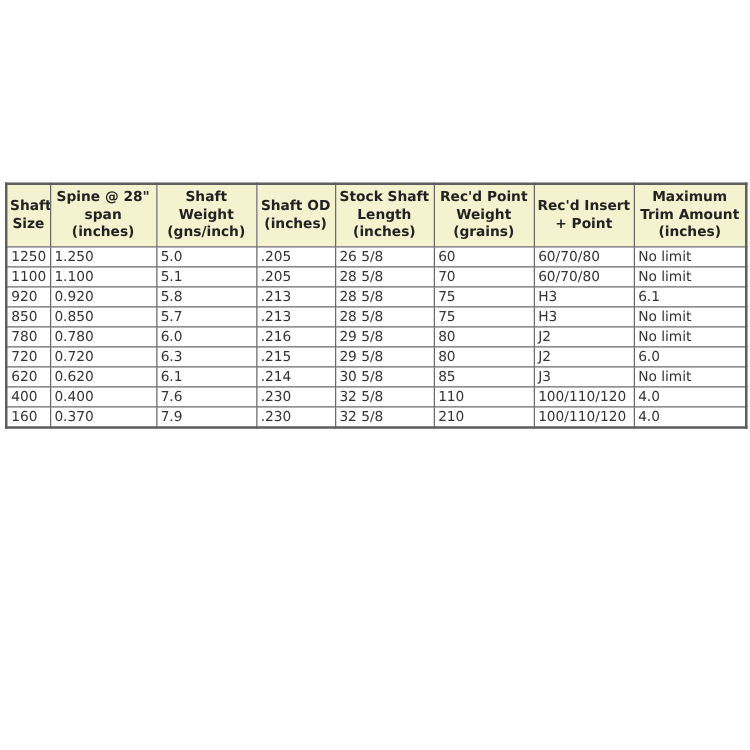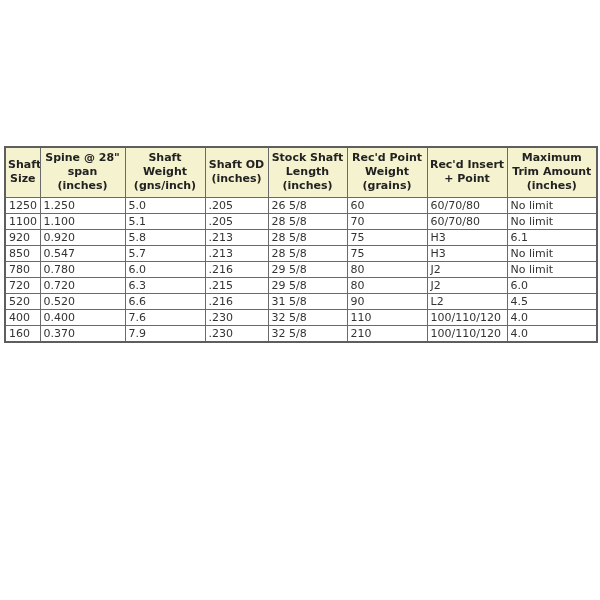--- a/index.html
+++ b/index.html
@@ -112,21 +112,21 @@
           <td>0.920</td>
           <td>5.8</td>
           <td>.213</td>
           <td>28 5/8</td>
           <td>75</td>
           <td>H3</td>
           <td>6.1</td>
         </tr>
         <tr>
           <td>850</td>
-          <td>0.547</td>
+          <td>0.850</td>
           <td>5.7</td>
           <td>.213</td>
           <td>28 5/8</td>
           <td>75</td>
           <td>H3</td>
           <td>No limit</td>
         </tr>
         <tr>
           <td>780</td>
           <td>0.780</td>
@@ -141,28 +141,28 @@
           <td>720</td>
           <td>0.720</td>
           <td>6.3</td>
           <td>.215</td>
           <td>29 5/8</td>
           <td>80</td>
           <td>J2</td>
           <td>6.0</td>
         </tr>
         <tr>
-          <td>520</td>
-          <td>0.520</td>
-          <td>6.6</td>
-          <td>.216</td>
-          <td>31 5/8</td>
-          <td>90</td>
-          <td>L2</td>
-          <td>4.5</td>
+          <td>620</td>
+          <td>0.620</td>
+          <td>6.1</td>
+          <td>.214</td>
+          <td>30 5/8</td>
+          <td>85</td>
+          <td>J3</td>
+          <td>No limit</td>
         </tr>
         <tr>
           <td>400</td>
           <td>0.400</td>
           <td>7.6</td>
           <td>.230</td>
           <td>32 5/8</td>
           <td>110</td>
           <td>100/110/120</td>
           <td>4.0</td>

